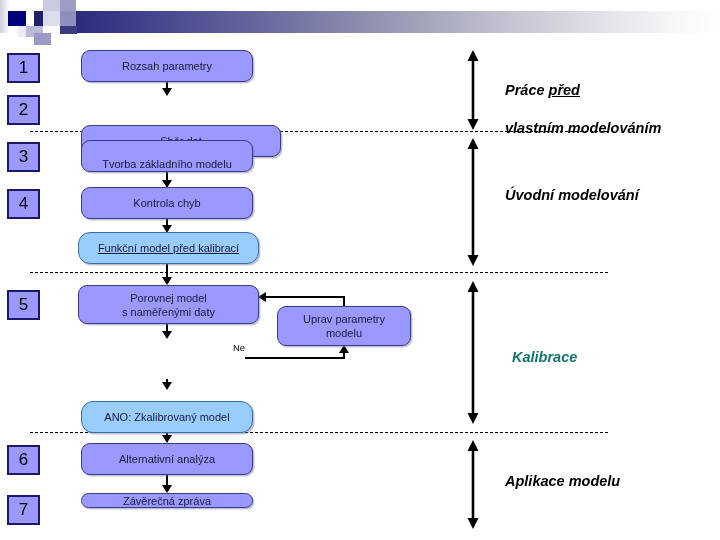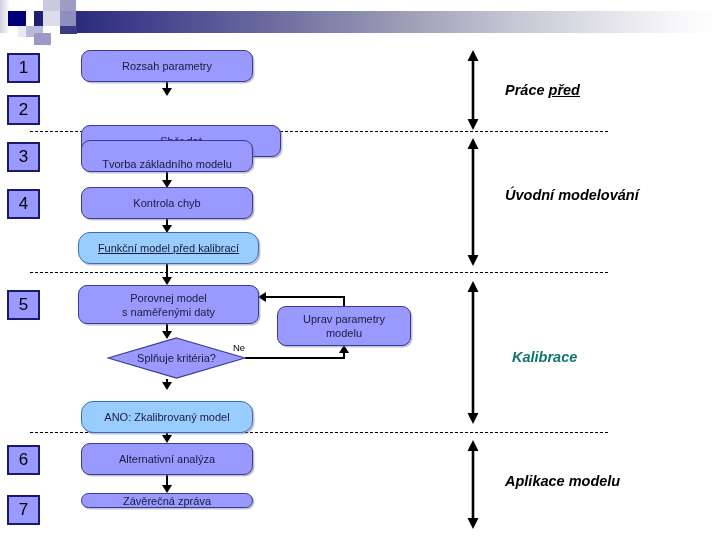--- a/index.html
+++ b/index.html
@@ -278,26 +278,20 @@
 
     <div class="pbox" style="left:81px; top:443px; width:172px; height:32px;">
       <span>Alternativní analýza</span>
     </div>
 
     <div class="pbox" style="left:81px; top:493px; width:172px; height:15px;">
       <span>Závěrečná zpráva</span>
     </div>
   </div>
 
-  <div class="diamond-wrap" style="left:107px; top:337px; width:139px; height:42px;">
-    <svg width="139" height="42" viewBox="0 0 139 42">
-      <polygon points="69.5,1 138,21 69.5,41 1,21" fill="#9999ff" stroke="#3a3a8e" stroke-width="1.2"></polygon>
-    </svg>
-    <div class="diamond-label">Splňuje  kritéria?</div>
-  </div>
 
   <div class="edge-label" style="left:233px; top:342px;">Ne</div>
 
   <div>
 
     <div class="dbl-arrow" style="left:463px; top:50px;">
       <svg width="20" height="80" viewBox="0 0 20 80">
         <line x1="10" y1="9" x2="10" y2="71" stroke="#000" stroke-width="2.6"></line>
         <polygon points="10,0 4.5,11 15.5,11" fill="#000"></polygon>
         <polygon points="10,80 4.5,69 15.5,69" fill="#000"></polygon>
@@ -325,20 +319,21 @@
         <line x1="10" y1="9" x2="10" y2="80" stroke="#000" stroke-width="2.6"></line>
         <polygon points="10,0 4.5,11 15.5,11" fill="#000"></polygon>
         <polygon points="10,89 4.5,78 15.5,78" fill="#000"></polygon>
       </svg>
     </div>
   </div>
 
   <div>
     <div class="phase-label" style="left:505px; top:62px;">
       <span>Práce <u>před</u></span><br>
+      <span>vlastním modelováním</span>
     </div>
 
     <div class="phase-label" style="left:505px; top:186px;">Úvodní modelování</div>
 
     <div class="phase-label red" style="left:512px; top:348px;">Kalibrace</div>
 
     <div class="phase-label" style="left:505px; top:472px;">Aplikace modelu</div>
   </div>
 
 </div>

